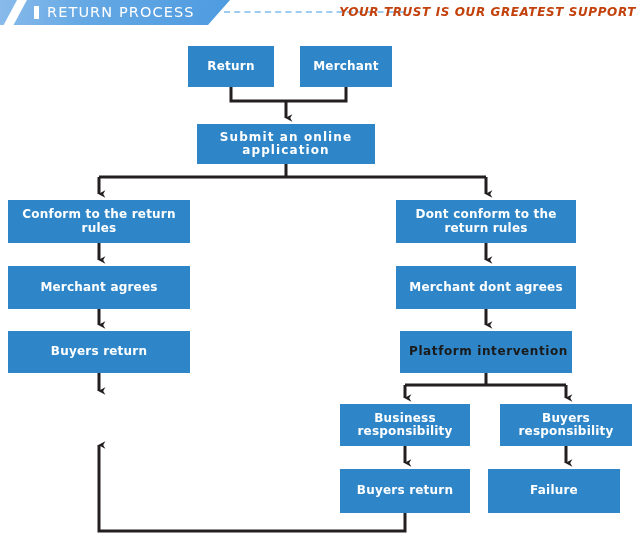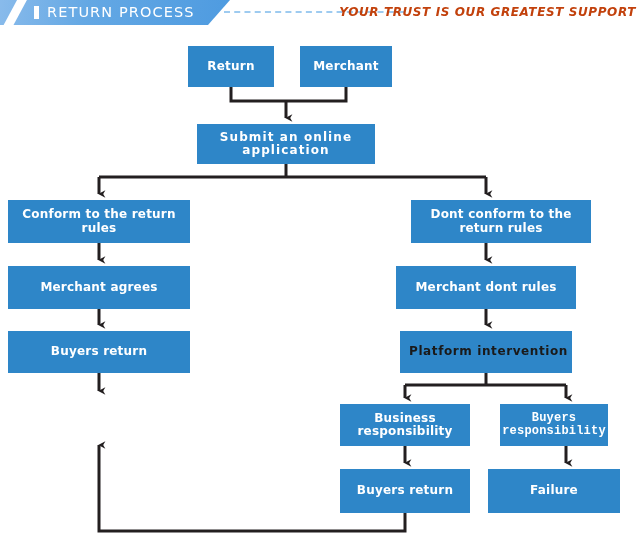--- a/index.html
+++ b/index.html
@@ -161,46 +161,46 @@
   </div>
 
   <div class="node" style="left:197px; top:124px; width:178px; height:40px; letter-spacing:1.1px;">
     <span>Submit an online application</span>
   </div>
 
   <div class="node" style="left:8px; top:200px; width:182px; height:43px;">
     <span>Conform to the return rules</span>
   </div>
 
-  <div class="node" style="left:396px; top:200px; width:180px; height:43px;margin-left:15px;">
+  <div class="node" style="left:396px; top:200px; width:180px; height:43px;">
     <span>Dont conform to the return rules</span>
   </div>
 
   <div class="node" style="left:8px; top:266px; width:182px; height:43px;">
     <span>Merchant agrees</span>
   </div>
 
   <div class="node" style="left:396px; top:266px; width:180px; height:43px;">
-    <span>Merchant dont rules</span>
+    <span>Merchant dont agrees</span>
   </div>
 
   <div class="node" style="left:8px; top:331px; width:182px; height:42px;">
     <span>Buyers return</span>
   </div>
 
   <div class="node dark" style="left:400px; top:331px; width:172px; height:42px;justify-content:flex-end;">
     <span>Platform intervention</span>
   </div>
 
 
   <div class="node" style="left:340px; top:404px; width:130px; height:42px;">
     <span>Business responsibility</span>
   </div>
 
-  <div class="node" style="left:500px; top:404px; width:108px; height:42px;font-family:Liberation Mono, monospace;">
+  <div class="node" style="left:500px; top:404px; width:132px; height:42px;">
     <span>Buyers responsibility</span>
   </div>
 
   <div class="node" style="left:340px; top:469px; width:130px; height:44px;">
     <span>Buyers return</span>
   </div>
 
   <div class="node" style="left:488px; top:469px; width:132px; height:44px;">
     <span>Failure</span>
   </div>

